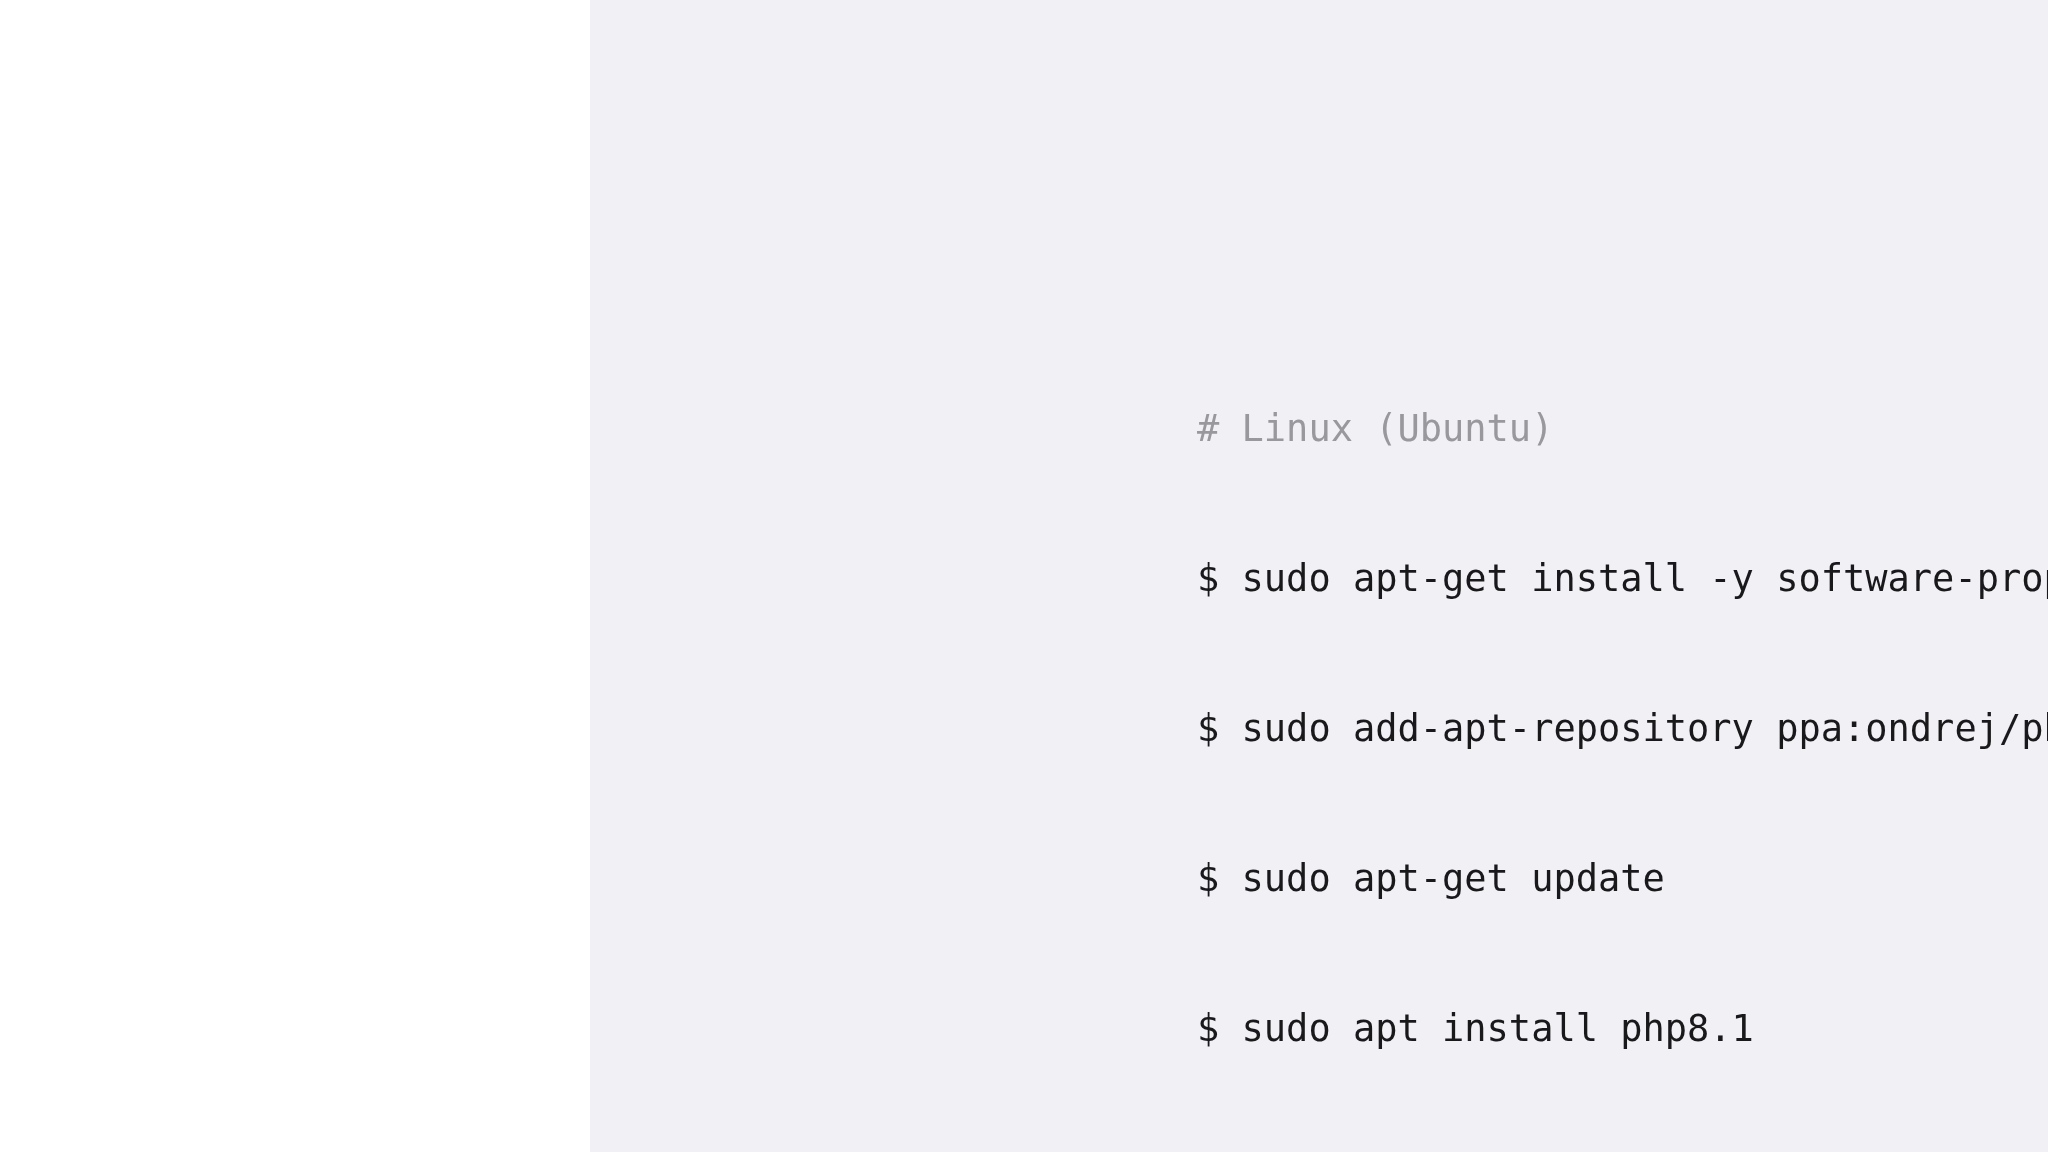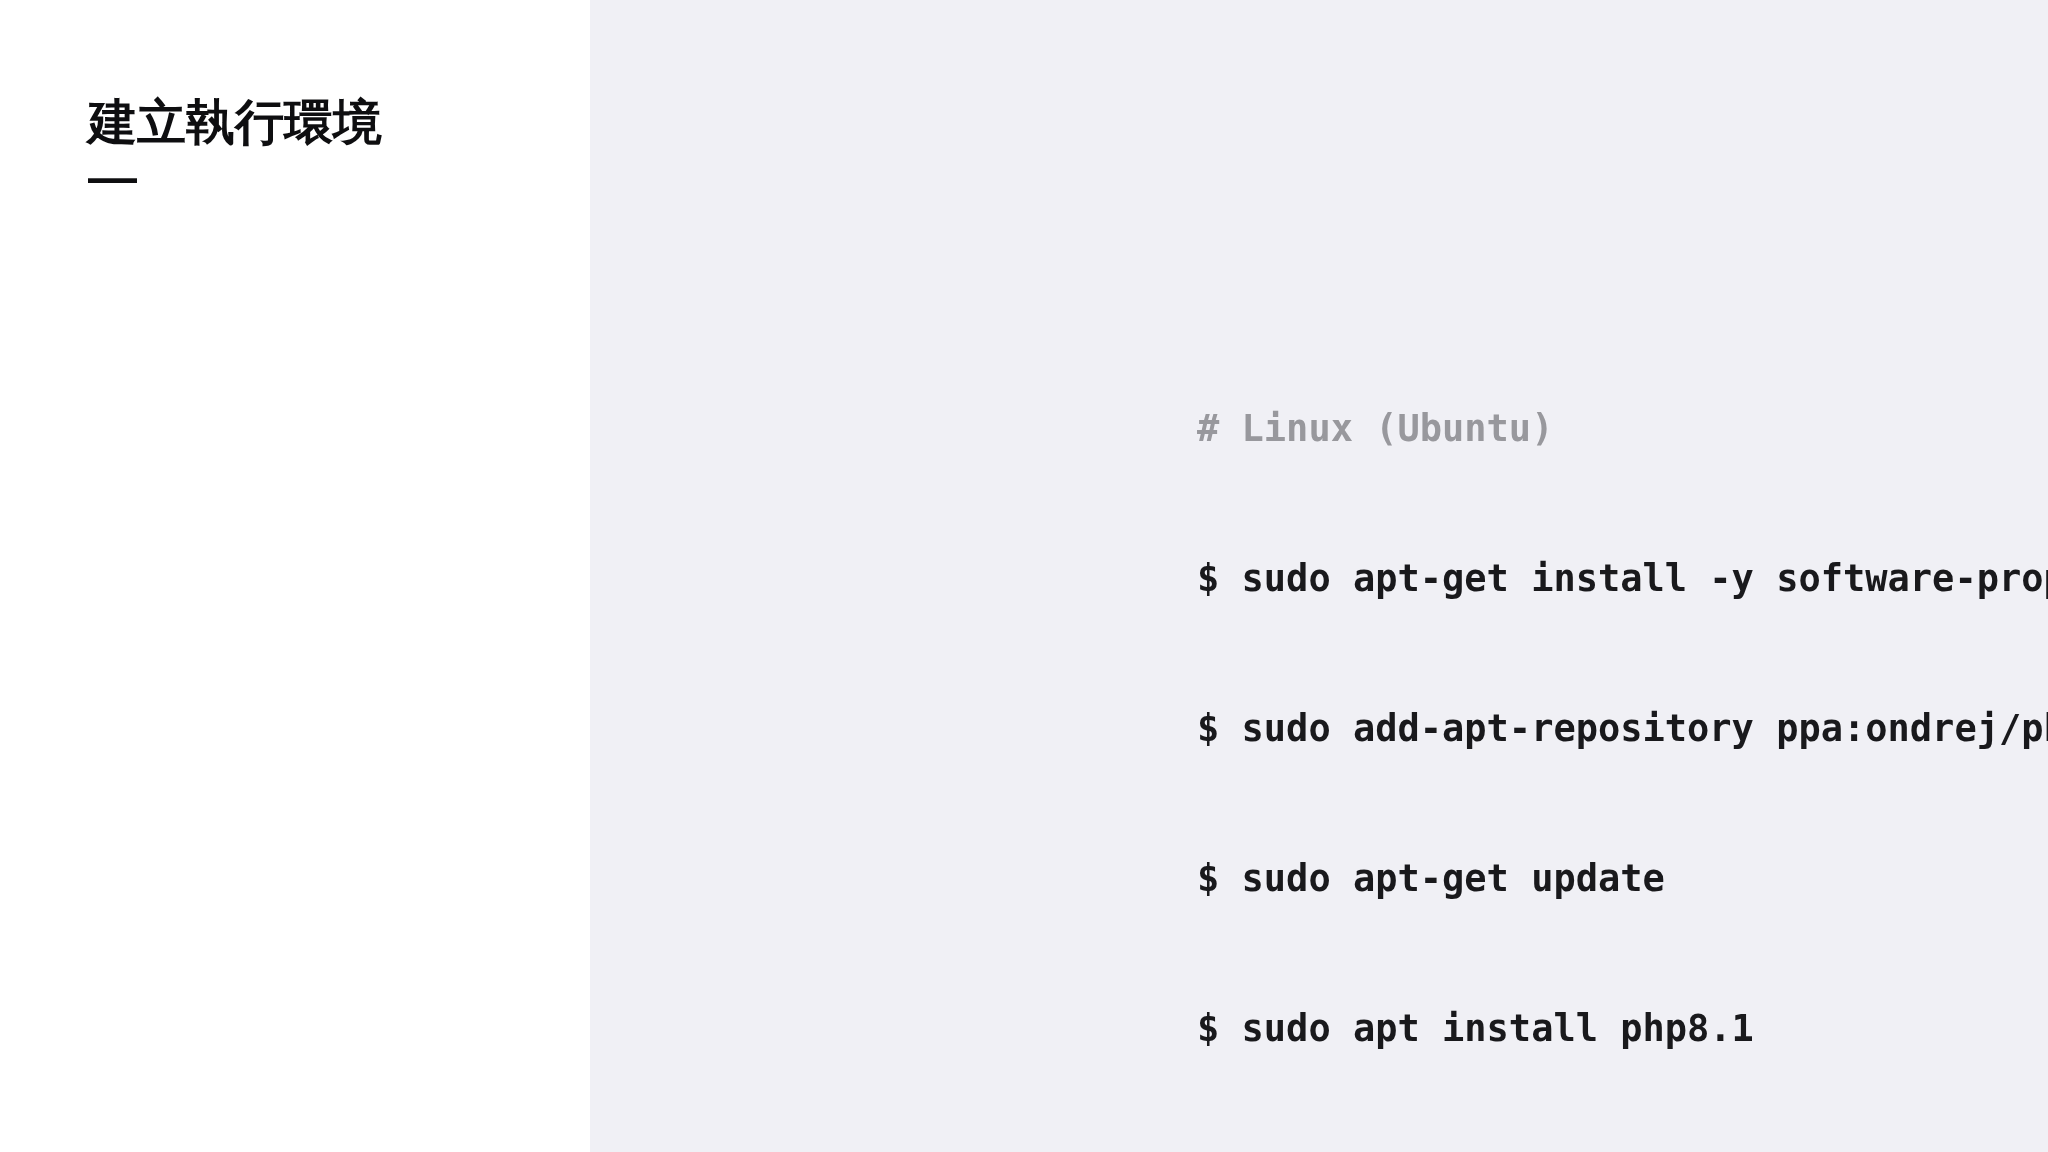--- a/index.html
+++ b/index.html
@@ -23,21 +23,20 @@
     height: 1152px;
     background: #ffffff;
   }
   .right-panel {
     position: absolute;
     left: 590px;
     top: 0;
     width: 1458px;
     height: 1152px;
     background: #f0f0f5;
-    font-weight: bold;
   }
   .slide-title {
     position: absolute;
     left: 88px;
     top: 93px;
     margin: 0;
     font-size: 49px;
     line-height: 1.2;
     font-weight: 700;
     color: #0e0e10;
@@ -69,24 +68,20 @@
   }
   .code-line.comment {
     color: #98989d;
   }
 </style>
 </head>
 <body>
 
 <div class="slide">
 
-  <div class="left-panel">
-    <h1 class="slide-title">建立執行環境</h1>
-    <div class="title-dash">—</div>
-  </div>
 
   <div class="right-panel">
     <div class="code-block">
 
       <div class="code-line comment"># Linux (Ubuntu)</div>
       <div class="code-line">$ sudo apt-get install -y software-properties-common</div>
       <div class="code-line">$ sudo add-apt-repository ppa:ondrej/php</div>
       <div class="code-line">$ sudo apt-get update</div>
       <div class="code-line">$ sudo apt install php8.1</div>
 

